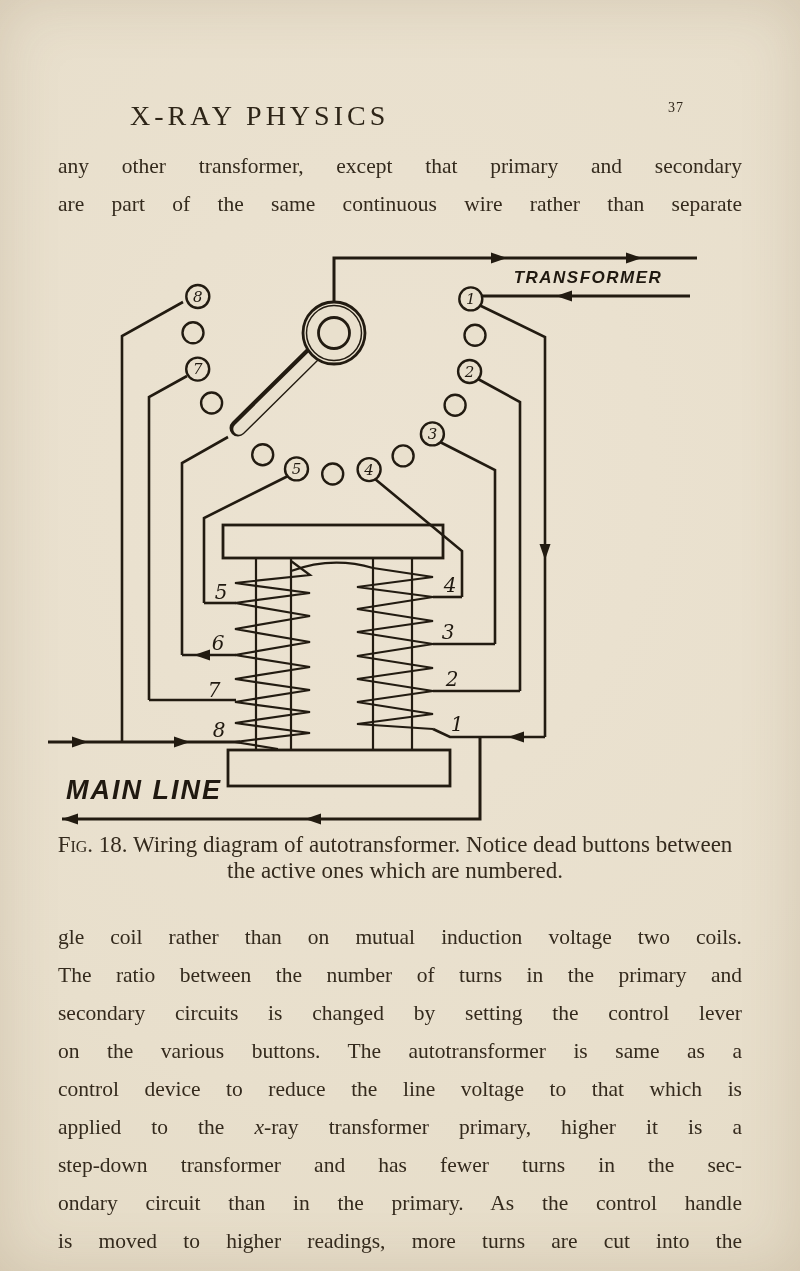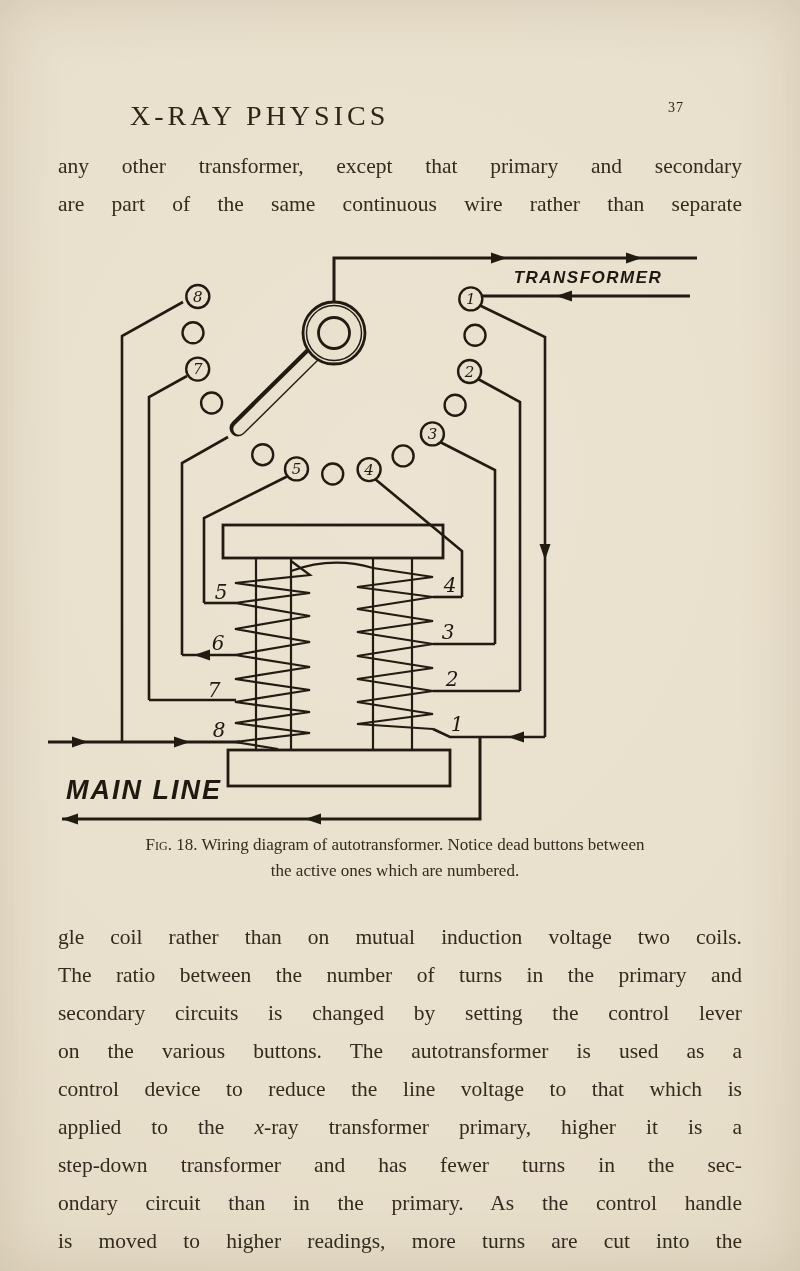--- a/index.html
+++ b/index.html
@@ -26,21 +26,21 @@
   .p2{top:918px;}
   .para .line{
     height:38px;line-height:38px;font-size:21.5px;
     text-align:justify;text-align-last:justify;
     white-space:normal;color:#342a1d;
   }
   .para .line span{white-space:pre-wrap;}
   .para .it{font-style:italic;}
   .caption{
     position:absolute;left:40px;top:832px;width:710px;
-    text-align:center;font-size:17px;color:#342a1d;
+    text-align:center;font-size:23px;color:#342a1d;
   }
   .caption .capline{line-height:26px;}
   .caption .sc{font-variant:small-caps;}
   svg text{user-select:none;}
   .digit{font-family:"DejaVu Serif",serif;font-style:italic;fill:#201910;}
   .handlbl{font-family:"Liberation Sans",sans-serif;font-style:italic;font-weight:700;fill:#201910;}
 </style>
 </head>
 <body>
 
@@ -151,21 +151,21 @@
 
   <div class="caption">
     <div class="capline"><span class="sc">Fig. 18.</span> <span>Wiring diagram of autotransformer. Notice dead buttons between</span></div>
     <div class="capline">the active ones which are numbered.</div>
   </div>
 
   <div class="para p2" id="para2">
       <div class="line">gle coil rather than on mutual induction voltage two coils.</div>
       <div class="line">The ratio between the number of turns in the primary and</div>
       <div class="line">secondary circuits is changed by setting the control lever</div>
-      <div class="line">on the various buttons. The autotransformer is used as a</div>
+      <div class="line">on the various buttons. The autotransformer is same as a</div>
       <div class="line">control device to reduce the line voltage to that which is</div>
       <div class="line"><span>applied to the </span><span class="it">x</span><span>-ray transformer primary, higher it is a</span></div>
       <div class="line">step-down transformer and has fewer turns in the sec-</div>
       <div class="line">ondary circuit than in the primary. As the control handle</div>
       <div class="line">is moved to higher readings, more turns are cut into the</div>
     </div>
 
 </div>
 
 </body></html>

